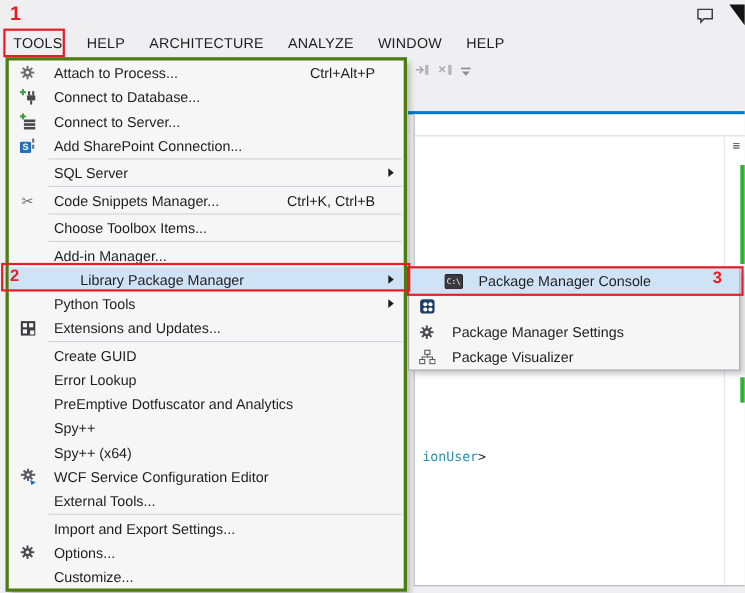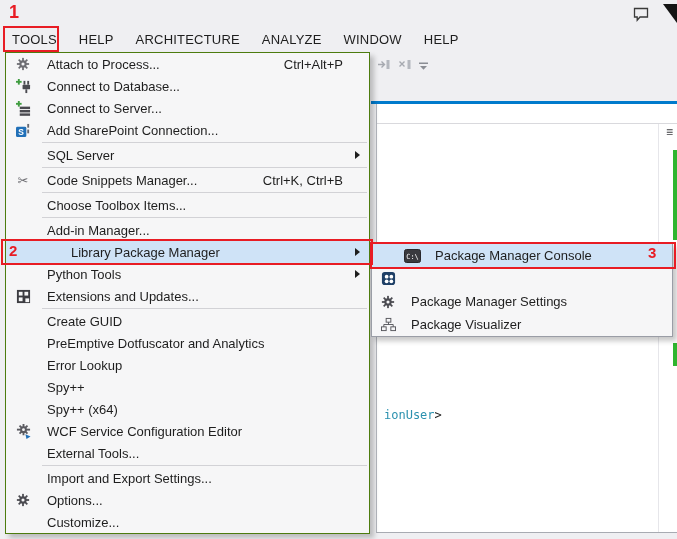--- a/index.html
+++ b/index.html
@@ -28,21 +28,21 @@
   .scroll-sep{position:absolute;right:18px;top:20px;bottom:0;width:1px;background:#e6e6ea;}
   .editor-options{position:absolute;right:4px;top:22px;font-size:12px;line-height:12px;color:#3a3a3e;cursor:default;}
   .green-bar{position:absolute;right:0;width:4px;background:#2fb52f;}
   .gb1{top:46px;height:90px;} .gb2{top:239px;height:23px;}
   .code-line{position:absolute;left:368px;top:408px;font-family:"DejaVu Sans Mono",monospace;
              font-size:12px;z-index:5;white-space:pre;margin-left:16px;}
   .code-line .ident{color:#2b91af;} .code-line .op{color:#1e1e1e;}
 
   
   .menu{position:absolute;left:5px;top:52px;width:365px;background:#f6f6f7;
-        border:1px solid #4d7c0f;box-shadow:4px 4px 5px rgba(0,0,0,.22);z-index:50;box-sizing:border-box;}
+        border:3px solid #4d7c0f;box-shadow:4px 4px 5px rgba(0,0,0,.22);z-index:50;box-sizing:border-box;}
   .menu-row{position:relative;height:22px;display:flex;align-items:center;font-size:13px;cursor:default;}
   .menu-row.hl{background:#cfe3f7;padding-left:24px;}
   .gutter{width:34px;flex:none;display:flex;justify-content:center;align-items:center;}
   .mlabel{flex:1;padding-left:7px;white-space:nowrap;}
   .mshortcut{margin-right:26px;white-space:nowrap;}
   .sub-arrow{position:absolute;right:9px;top:7px;width:0;height:0;
              border-left:5px solid #1e1e1e;border-top:4px solid transparent;border-bottom:4px solid transparent;}
   .msep{height:1px;background:#d2d2d6;margin:1px 2px 1px 36px;}
 
   .submenu{position:absolute;left:371px;top:243px;width:302px;background:#f6f6f7;
@@ -221,25 +221,25 @@
         </span>
         <span class="mlabel">Extensions and Updates...</span>
       </div>
       <div class="msep"></div>
       <div class="menu-row">
         <span class="gutter"></span>
         <span class="mlabel">Create GUID</span>
       </div>
       <div class="menu-row">
         <span class="gutter"></span>
+        <span class="mlabel">Error Lookup</span>
+      </div>
+      <div class="menu-row">
+        <span class="gutter"></span>
         <span class="mlabel">PreEmptive Dotfuscator and Analytics</span>
-      </div>
-      <div class="menu-row">
-        <span class="gutter"></span>
-        <span class="mlabel">Error Lookup</span>
       </div>
       <div class="menu-row">
         <span class="gutter"></span>
         <span class="mlabel">Spy++</span>
       </div>
       <div class="menu-row">
         <span class="gutter"></span>
         <span class="mlabel">Spy++ (x64)</span>
       </div>
       <div class="menu-row">

